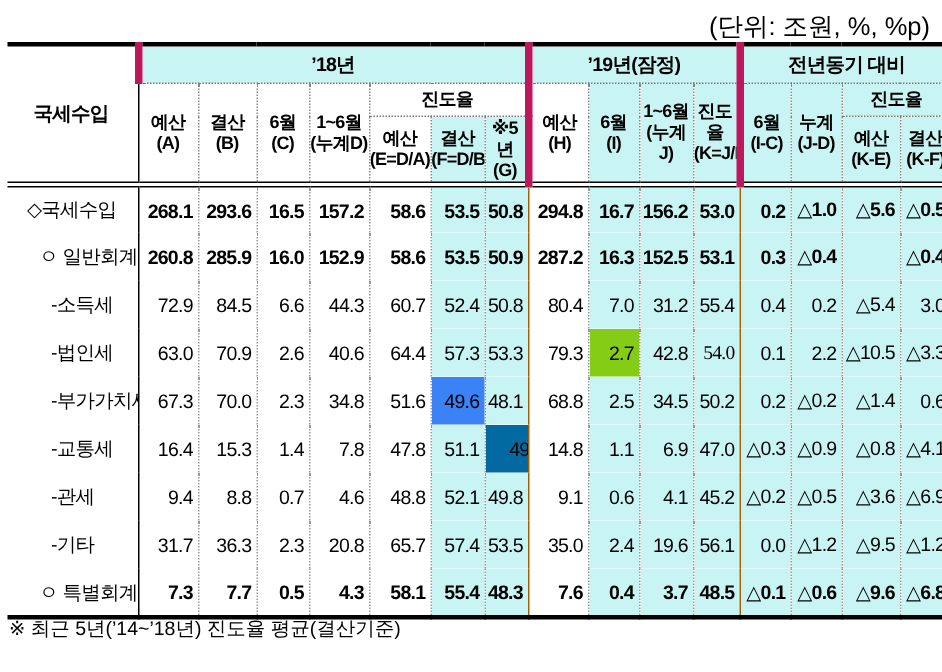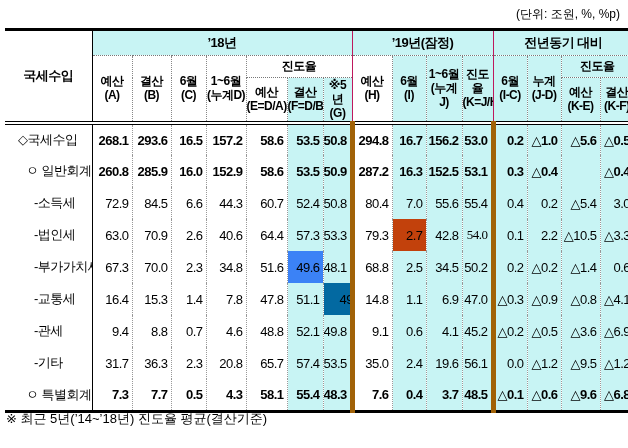--- a/index.html
+++ b/index.html
@@ -1,54 +1,54 @@
 <!DOCTYPE html>
 <html><head>
 <meta charset="utf-8">
 <style>
   * { margin:0; padding:0; box-sizing:border-box; }
   html,body { background:#fff; }
   body {
     width:628px; height:448px; position:relative; overflow:hidden;
     font-family:"Liberation Sans","DejaVu Sans",sans-serif; color:#000;
   }
-  .unit-label { position:absolute; top:6px; right:8px; font-size:12px; }
+  .unit-label { position:absolute; top:6px; right:8px; font-size:17px; }
   .footnote  { position:absolute; top:410px; left:6px; font-size:13px; }
 
   table.tax {
     position:absolute; top:28px; left:5px; width:618px;
     border-collapse:collapse; table-layout:fixed;
     border-top:3px solid #000; border-bottom:3px solid #000;
   }
   thead th {
     font-weight:bold; text-align:center; vertical-align:middle;
     font-size:12px; line-height:1.15; white-space:pre-line;
     letter-spacing:-0.5px; overflow:hidden; padding:1px 0;
   }
   tr.h-group th { font-size:13px; height:26px; }
   tr.h-sub  { height:22px; }
   tr.h-leaf { height:27px; }
   th.corner { font-size:14px; border-right:1.5px solid #000; }
   .grp { border-bottom:1px dotted #777; }
   .prog-label { border-bottom:1px dotted #777; }
-  .bl { border-left:1px solid #be185d;margin-top:36px; }
+  .bl { border-left:5px solid #be185d;margin-top:36px; }
   .bd { border-left:1px dotted #888; }
 
   tbody tr { height:32px; }
   tbody th.rowlabel {
     font-weight:normal; font-size:13px; text-align:left;
     white-space:nowrap; overflow:hidden;
     border-right:1.5px solid #000; letter-spacing:-0.5px;
   }
   tbody td {
     font-size:13px; text-align:right; padding-right:3px;
     white-space:nowrap; overflow:hidden; letter-spacing:-0.5px;
     border-left:1px dotted #999;
   }
-  tbody td:nth-child(9), tbody td:nth-child(13) { border-left:5px solid #a16207; }
+  tbody td:nth-child(9), tbody td:nth-child(13) { border-left:1px solid #a16207; }
   tbody tr:first-child th, tbody tr:first-child td { border-top:4px double #000; }
   .bold { font-weight:bold; }
   .lv-diamond { padding-left:13px; }
   .lv-circle  { padding-left:21px; }
   .lv-dash    { padding-left:29px; }
 </style>
 </head>
 <body>
 
 <div class="unit-label">(단위: 조원, %, %p)</div>
@@ -157,38 +157,38 @@
         <th class="rowlabel lv-dash">-소득세</th>
         <td class="">72.9</td>
         <td class="">84.5</td>
         <td class="">6.6</td>
         <td class="">44.3</td>
         <td class="">60.7</td>
         <td class="hl " style="background-color: rgb(200, 244, 244);">52.4</td>
         <td class="hl " style="background-color: rgb(200, 244, 244);">50.8</td>
         <td class="">80.4</td>
         <td class="hl " style="background-color: rgb(200, 244, 244);">7.0</td>
-        <td class="hl " style="background-color: rgb(200, 244, 244);">55.6</td>
+        <td class="hl " style="background-color: rgb(200, 244, 244);">31.2</td>
         <td class="hl " style="background-color: rgb(200, 244, 244);">55.4</td>
         <td class="hl " style="background-color: rgb(200, 244, 244);">0.4</td>
         <td class="hl " style="background-color: rgb(200, 244, 244);">0.2</td>
         <td class="hl " style="background-color: rgb(200, 244, 244);">△5.4</td>
         <td class="hl " style="background-color: rgb(200, 244, 244);">3.0</td>
       </tr>
       <tr>
         <th class="rowlabel lv-dash">-법인세</th>
         <td class="">63.0</td>
         <td class="">70.9</td>
         <td class="">2.6</td>
         <td class="">40.6</td>
         <td class="">64.4</td>
         <td class="hl " style="background-color: rgb(200, 244, 244);">57.3</td>
         <td class="hl " style="background-color: rgb(200, 244, 244);">53.3</td>
         <td class="">79.3</td>
-        <td class="hl " style="background-color: #c2410c;">2.7</td>
+        <td class="hl " style="background-color: #84cc16;">2.7</td>
         <td class="hl " style="background-color: rgb(200, 244, 244);">42.8</td>
         <td class="hl " style="background-color: rgb(200, 244, 244); font-family: Liberation Serif, serif;">54.0</td>
         <td class="hl " style="background-color: rgb(200, 244, 244);">0.1</td>
         <td class="hl " style="background-color: rgb(200, 244, 244);">2.2</td>
         <td class="hl " style="background-color: rgb(200, 244, 244);">△10.5</td>
         <td class="hl " style="background-color: rgb(200, 244, 244);">△3.3</td>
       </tr>
       <tr>
         <th class="rowlabel lv-dash">-부가가치세</th>
         <td class="">67.3</td>

